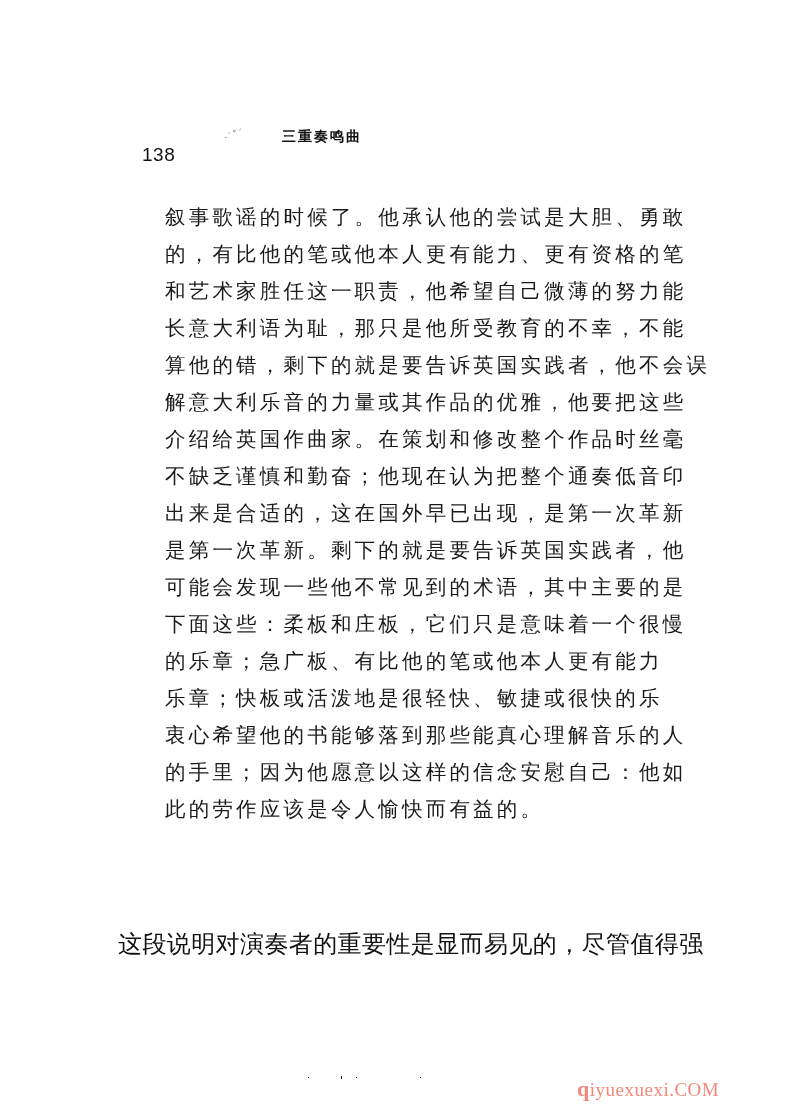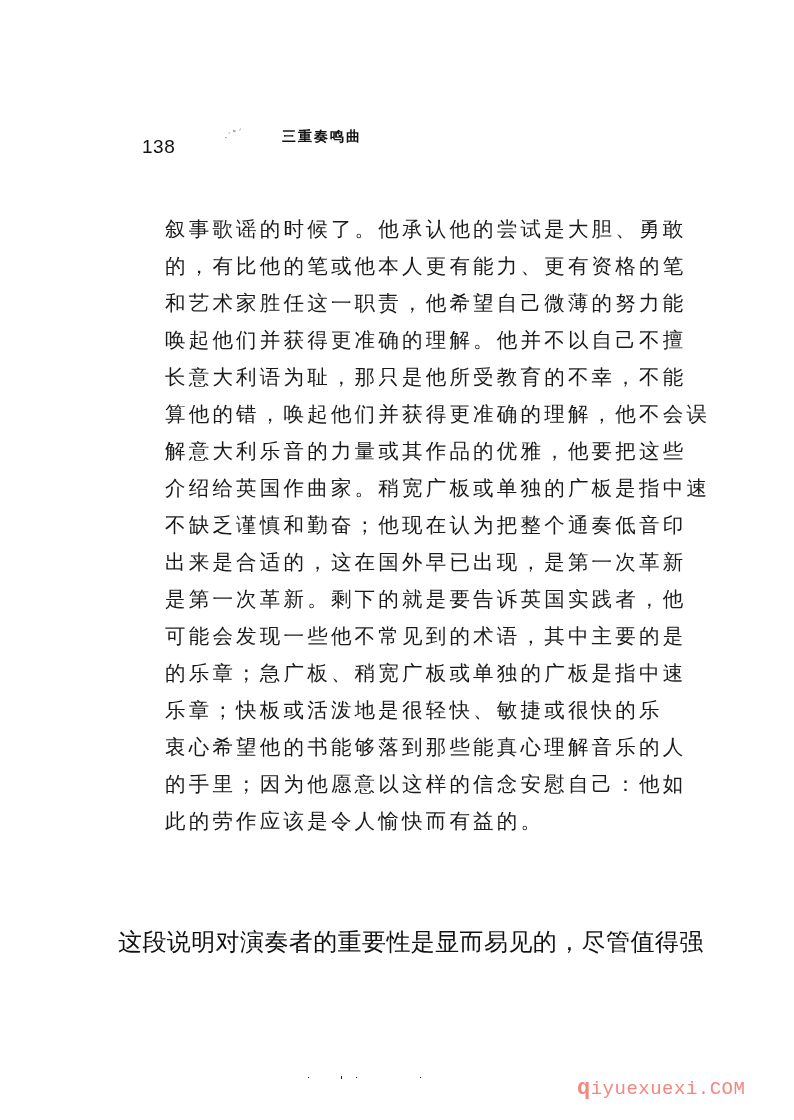--- a/index.html
+++ b/index.html
@@ -1,60 +1,60 @@
 <!DOCTYPE html>
 <html><head>
 <meta charset="utf-8">
 <style>
   html, body { margin: 0; padding: 0; background: #ffffff; }
   body { width: 794px; height: 1120px; position: relative; overflow: hidden;
          font-family: "DejaVu Serif", serif; color: #111; }
   .header { position: absolute; top: 128px; left: 142px; height: 26px; width: 300px; }
-  .page-num { position: absolute; left: 0; top: 8px; font-family: "Liberation Sans", sans-serif;
+  .page-num { position: absolute; left: 0; top: 16px; font-family: "Liberation Sans", sans-serif;
               font-size: 19px; color: #111; letter-spacing: 0.5px; }
   .ornament { position: absolute; left: 82px; top: 2px; font-size: 9px; color: #666;
               transform: rotate(-18deg); letter-spacing: 1px; }
   .running-title { position: absolute; left: 140px; top: 0; font-family: "DejaVu Sans", sans-serif;
                    font-weight: bold; font-size: 14px; letter-spacing: 2px; color: #111; }
-  .quote { position: absolute; left: 165px; top: 211px; width: 520px; }
+  .quote { position: absolute; left: 165px; top: 199px; width: 520px; }
   .quote .line { height: 37px; line-height: 37px; font-size: 20.5px; white-space: nowrap;
                  letter-spacing: 3.2px; font-family: "DejaVu Sans", sans-serif; font-weight: normal;
                  color: #1a1a1a; }
   .body-para { position: absolute; left: 118px; top: 926px; width: 570px; }
   .body-para .line { height: 36px; line-height: 36px; font-size: 24px; white-space: nowrap;
-                     letter-spacing: 0.4px; font-family: Liberation Mono, monospace; color: #111; }
+                     letter-spacing: 0.4px; font-family: Liberation Serif, serif; color: #111; }
   .specks { position: absolute; left: 308px; top: 1077px; width: 140px; height: 6px; }
   .speck { position: absolute; top: 0; width: 1px; height: 1px; background: #222; }
-  .watermark { position: absolute; left: 577px; top: 1076px; font-family: Liberation Mono, monospace;
+  .watermark { position: absolute; left: 577px; top: 1076px; font-family: Liberation Serif, serif;
                font-size: 19px; color: #f4877c; letter-spacing: 0.5px; }
   .watermark .q { font-weight: bold; font-size: 22px; }
 </style>
 </head>
 <body>
 
 <div class="header">
   <span class="page-num">138</span>
   <span class="ornament">·˙˚´</span>
   <span class="running-title">三重奏鸣曲</span>
 </div>
 
 <div class="quote">
   <div class="line">叙事歌谣的时候了。他承认他的尝试是大胆、勇敢</div>
   <div class="line">的，有比他的笔或他本人更有能力、更有资格的笔</div>
   <div class="line">和艺术家胜任这一职责，他希望自己微薄的努力能</div>
-  <div class="line">唤起他们并获得更准确的理解。他并不以自己不擅</div>
   <div class="line">长意大利语为耻，那只是他所受教育的不幸，不能</div>
-  <div class="line">算他的错，唤起他们并获得更准确的理解，他不会误</div>
+  <div class="line">算他的错，剩下的就是要告诉英国实践者，他不会误</div>
   <div class="line">解意大利乐音的力量或其作品的优雅，他要把这些</div>
-  <div class="line">介绍给英国作曲家。稍宽广板或单独的广板是指中速</div>
+  <div class="line">介绍给英国作曲家。在策划和修改整个作品时丝毫</div>
   <div class="line">不缺乏谨慎和勤奋；他现在认为把整个通奏低音印</div>
   <div class="line">出来是合适的，这在国外早已出现，是第一次革新</div>
   <div class="line">是第一次革新。剩下的就是要告诉英国实践者，他</div>
   <div class="line">可能会发现一些他不常见到的术语，其中主要的是</div>
-  <div class="line">的乐章；急广板、稍宽广板或单独的广板是指中速</div>
+  <div class="line">下面这些：柔板和庄板，它们只是意味着一个很慢</div>
+  <div class="line">的乐章；急广板、有比他的笔或他本人更有能力</div>
   <div class="line">乐章；快板或活泼地是很轻快、敏捷或很快的乐</div>
   <div class="line">衷心希望他的书能够落到那些能真心理解音乐的人</div>
   <div class="line">的手里；因为他愿意以这样的信念安慰自己：他如</div>
   <div class="line">此的劳作应该是令人愉快而有益的。</div>
 </div>
 
 <div class="body-para">
   <div class="line">这段说明对演奏者的重要性是显而易见的，尽管值得强</div>
 </div>
 

